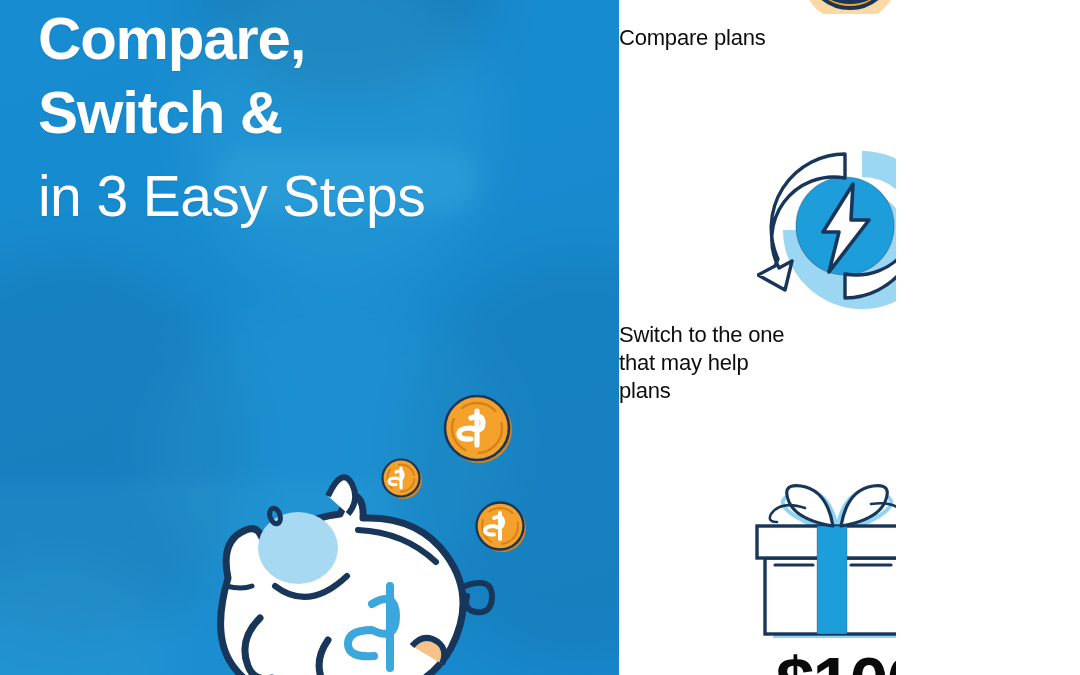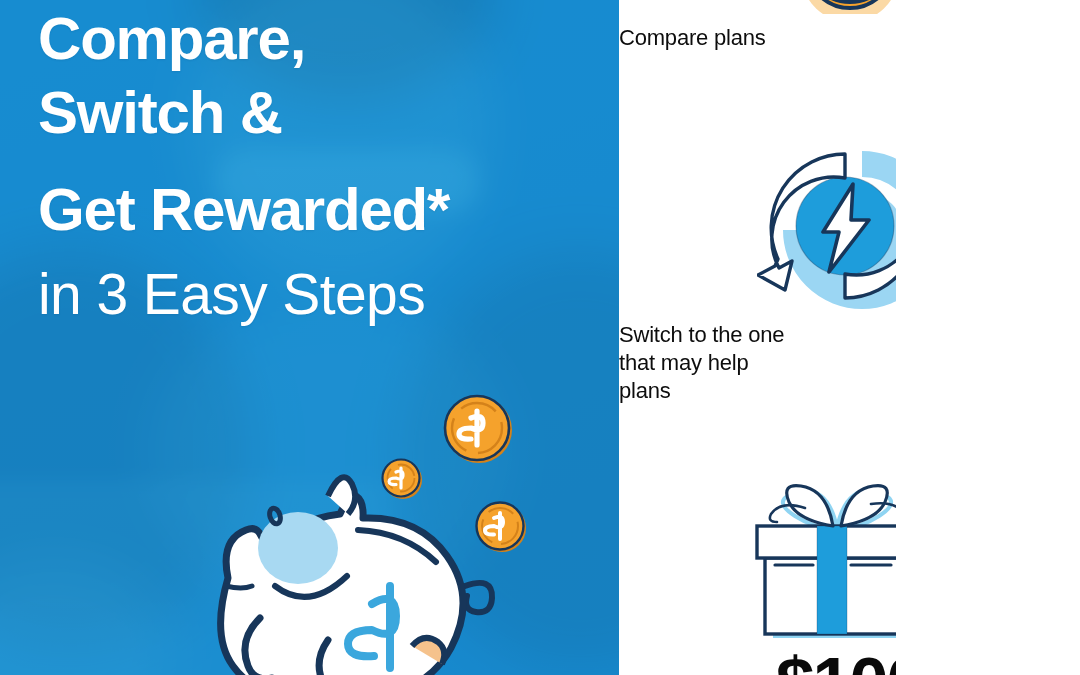--- a/index.html
+++ b/index.html
@@ -173,21 +173,20 @@
       <div class="photo-blob pb6"></div>
       <div class="pb7"></div>
       <div class="photo-blob pb8"></div>
     </div>
     <div id="hero-tint"></div>
     <div id="hero-tint2"></div>
 
     <div id="headline">
       <span class="hl-bold hl-l1">Compare,</span>
       <span class="hl-bold hl-l2">Switch &amp;</span>
-      <span class="hl-bold hl-l3">Get Rewarded*</span>
       <span class="hl-light">in 3 Easy Steps</span>
     </div>
 
     <div id="piggy-art">
       <svg width="440" height="300" viewBox="0 0 440 300" aria-hidden="true">
 
         <g>
           <circle cx="299" cy="52" r="33" fill="#d4821a"></circle>
           <circle cx="297" cy="50" r="32" fill="#f5a22c" stroke="#17365a" stroke-width="2.6"></circle>
           <circle cx="297" cy="50" r="25" fill="none" stroke="#d4821a" stroke-width="2.4" stroke-dasharray="38 12"></circle>

